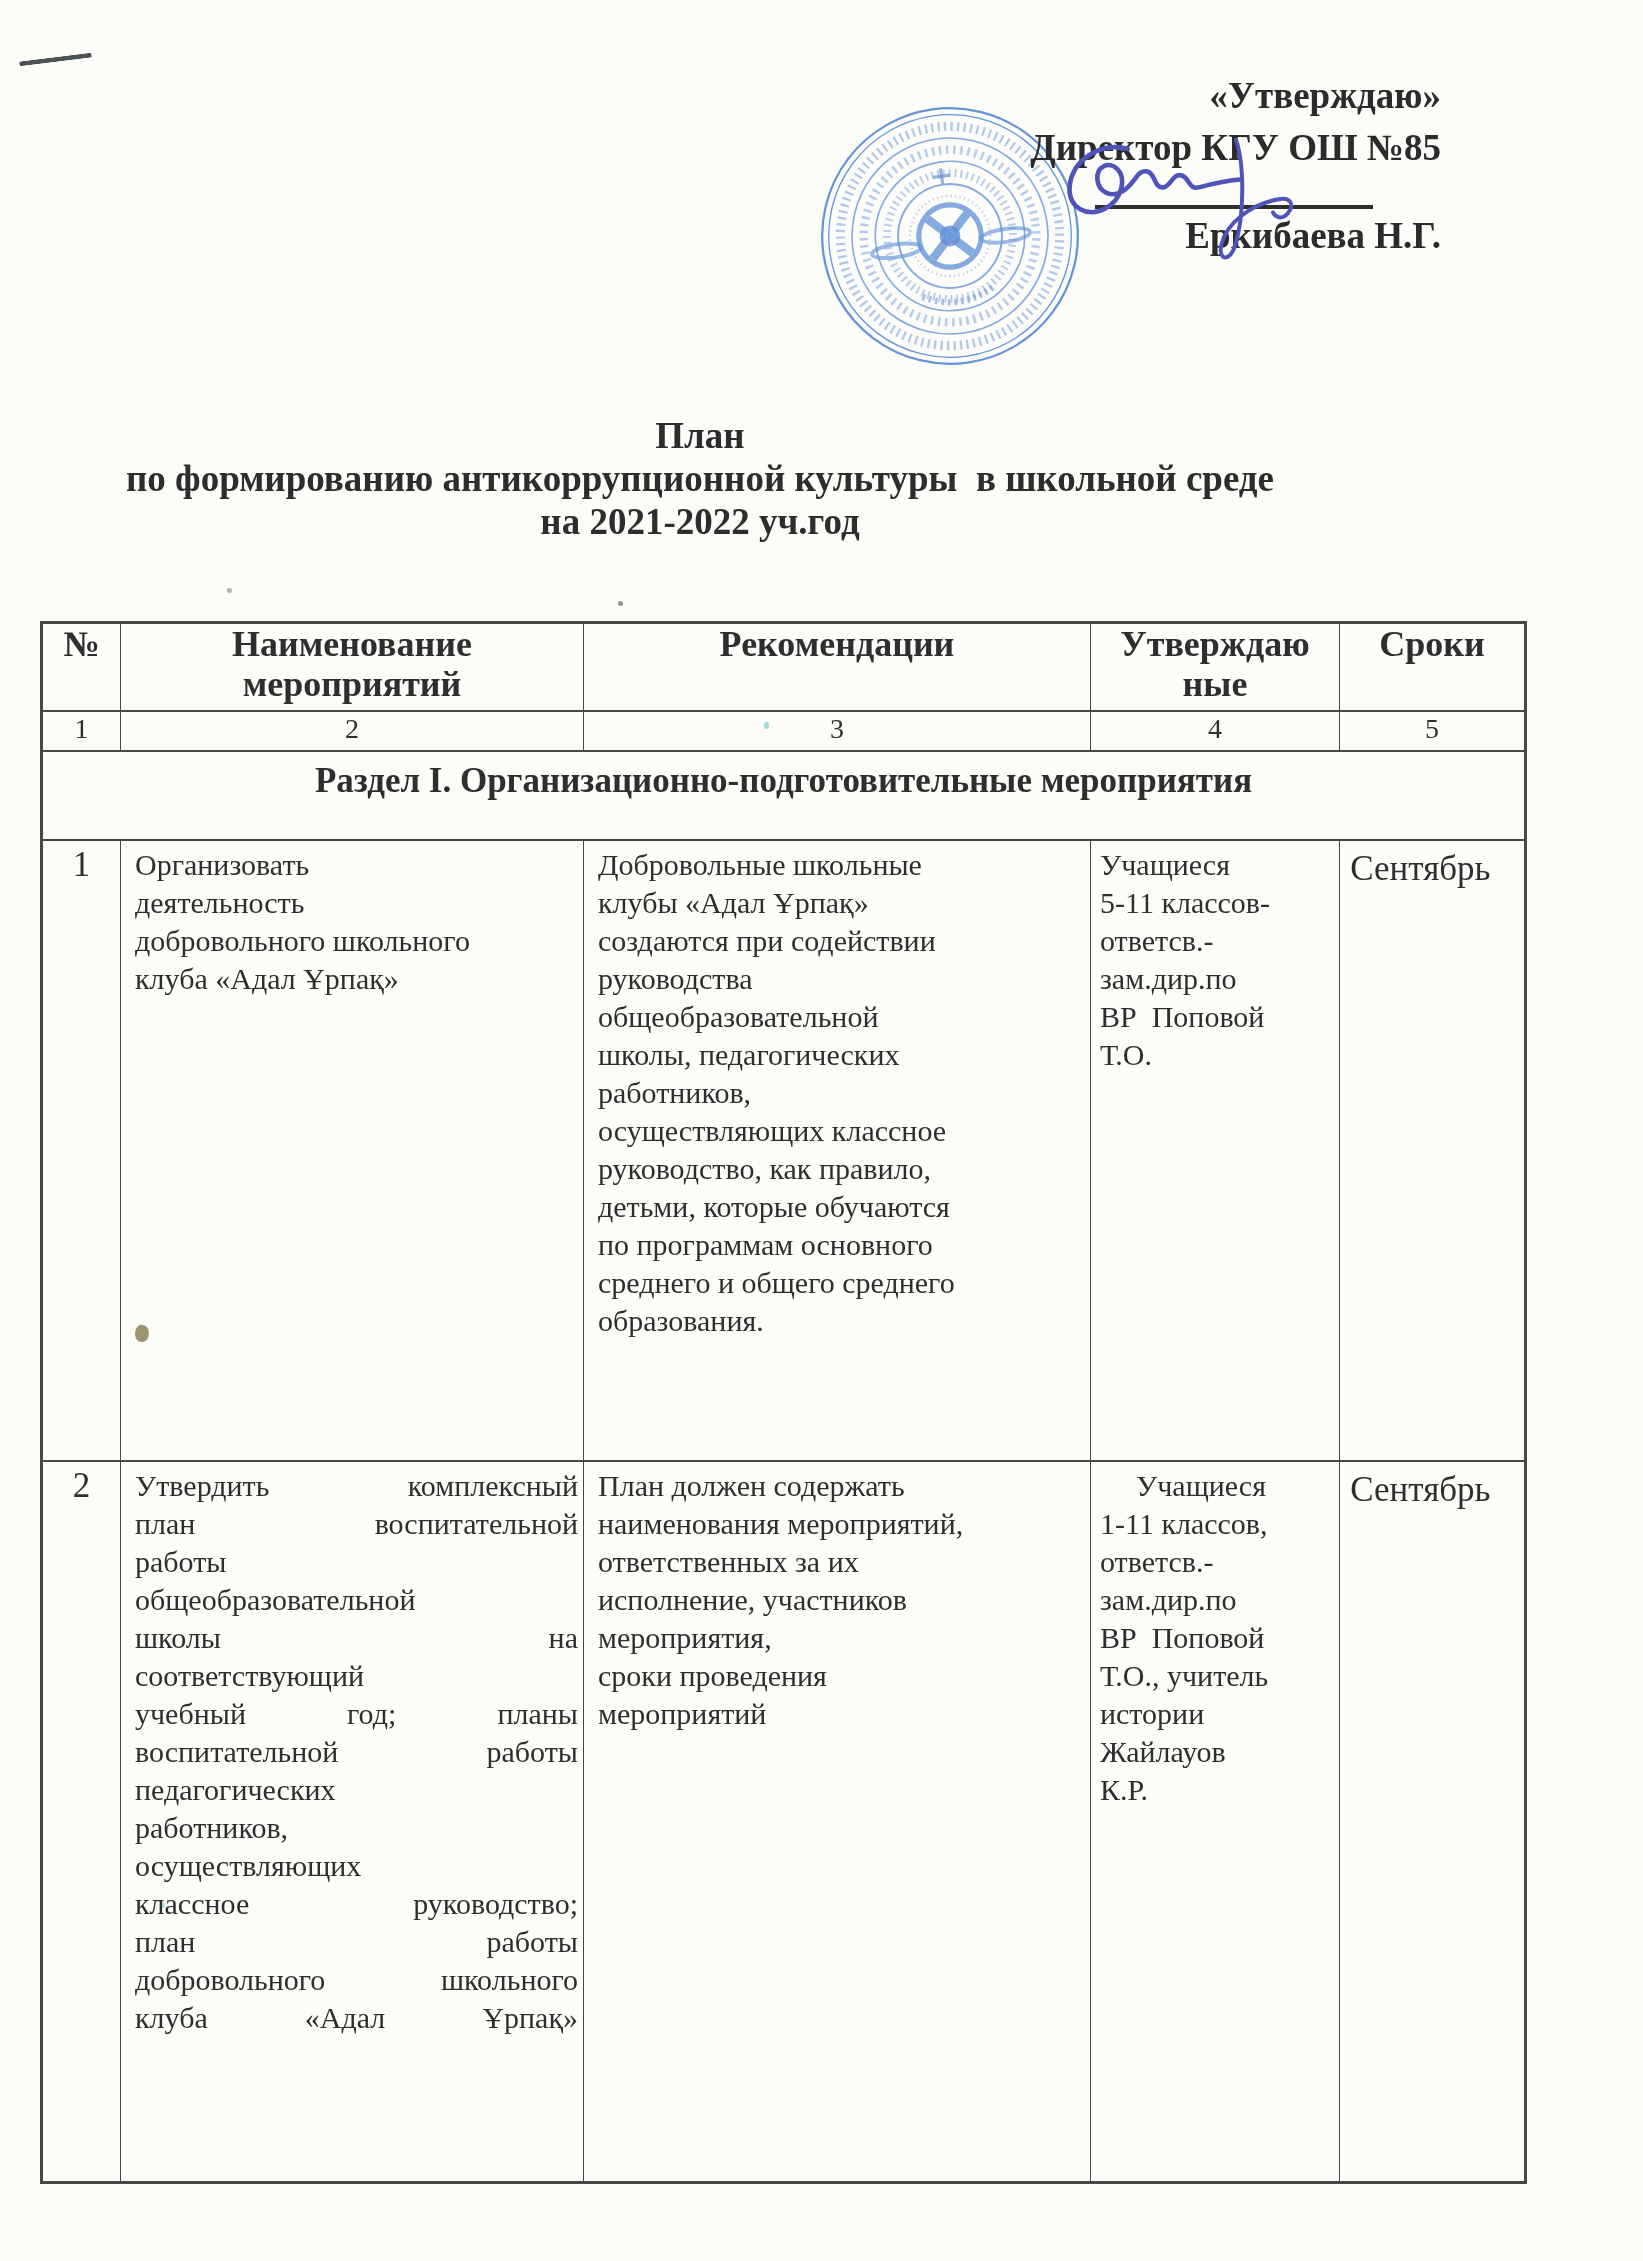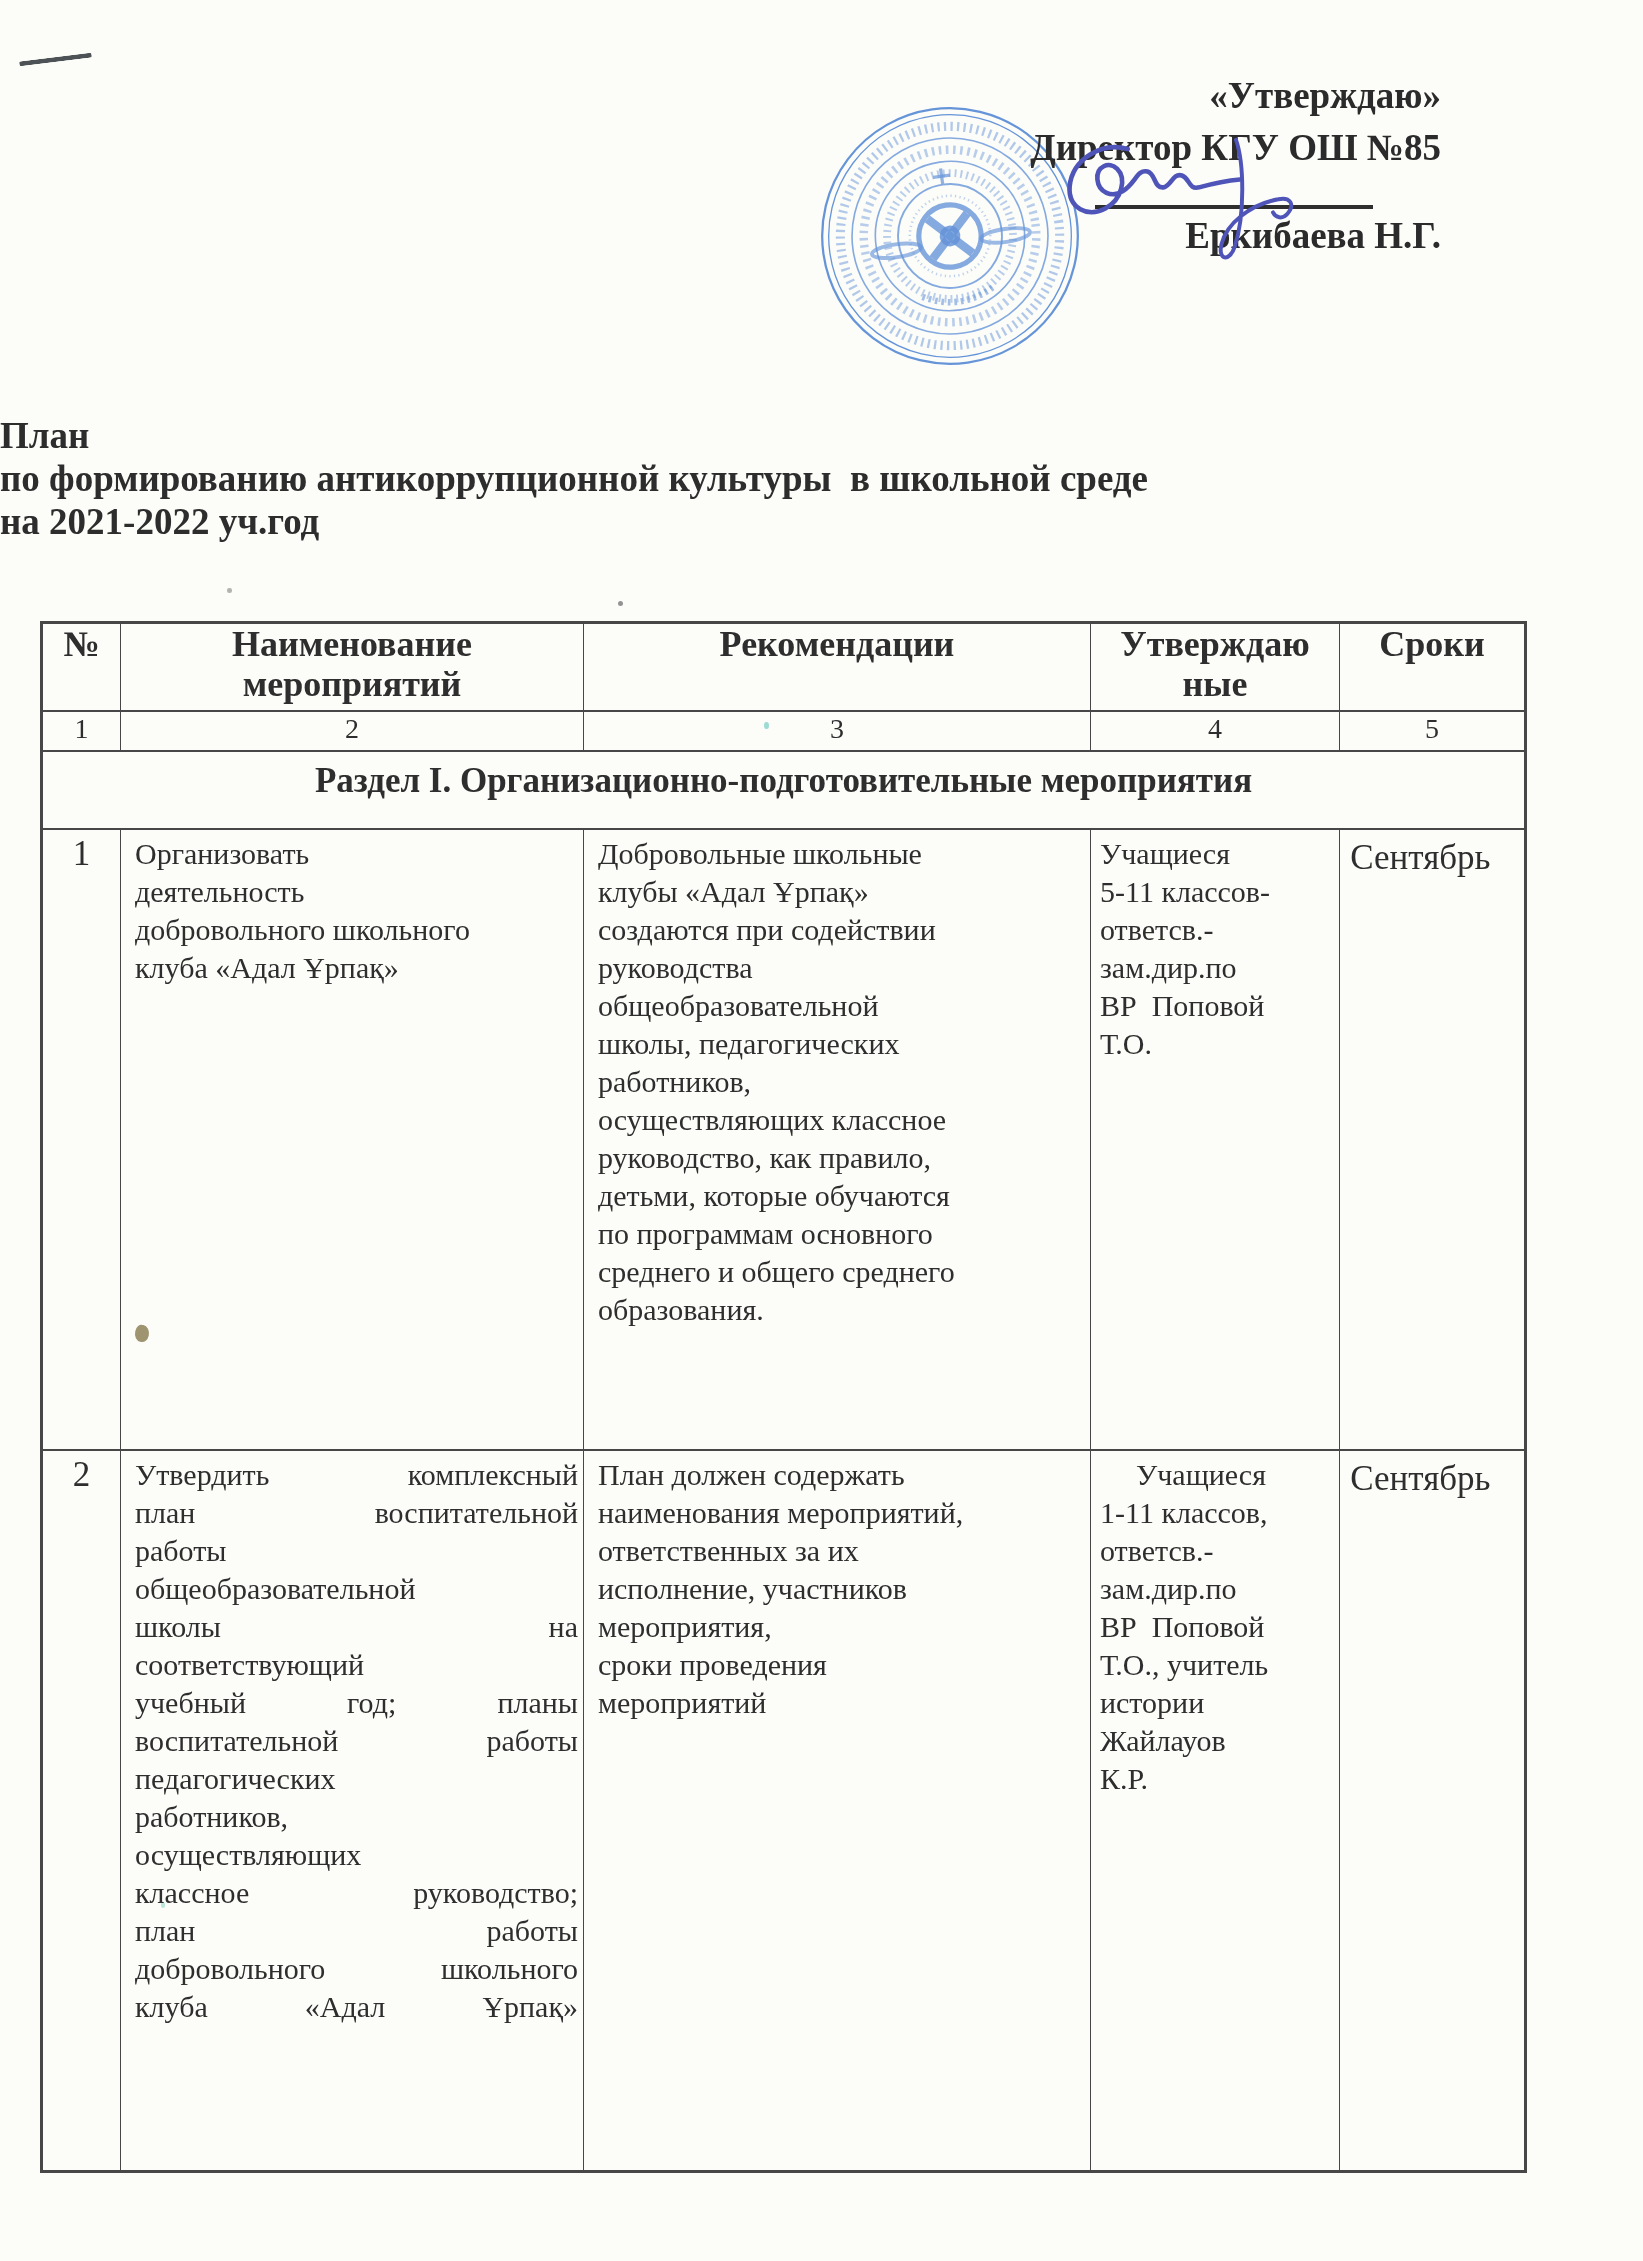--- a/index.html
+++ b/index.html
@@ -42,21 +42,21 @@
   .approval-1 { top:76px; }
   .approval-2 { top:128px; }
   .approval-name { top:216px; }
   .signature-rule {
     position:absolute; right:271px; top:205px; width:278px; height:0;
     border-top:4.5px solid #2f2f2f; z-index:2;
   }
   .signature { position:absolute; left:1038px; top:129px; width:264px; height:155px; z-index:3; }
 
   
-  .doc-title { position:absolute; left:0; top:414px; width:1400px; text-align:left; z-index:2; }
+  .doc-title { position:absolute; left:0; top:414px; width:1400px; text-align:center; z-index:2; }
   .doc-title div { font-weight:bold; font-size:37px; line-height:43px; white-space:pre-wrap; color:#2d2d2d; }
 
   
   .plan-table-wrap { position:absolute; left:40px; top:621px; z-index:2; }
   table.plan {
     border-collapse:collapse; table-layout:fixed;
     width:1483px;
     background:transparent;
   }
   table.plan, table.plan th, table.plan td {
@@ -164,21 +164,21 @@
 ные</th>
         <th class="head">Сроки</th>
       </tr>
       <tr style="height:40px" class="numbers-row">
         <td>1</td>
         <td>2</td>
         <td>3</td>
         <td>4</td>
         <td>5</td>
       </tr>
-      <tr style="height:78px" class="section-row">
+      <tr style="height:89px" class="section-row">
         <td colspan="5">Раздел I. Организационно-подготовительные мероприятия</td>
       </tr>
       <tr style="height:621px">
         <td class="numcol">1</td>
         <td class="cell">Организовать
 деятельность
 добровольного школьного
 клуба «Адал Ұрпақ»</td>
         <td class="cell">Добровольные школьные
 клубы «Адал Ұрпақ»

